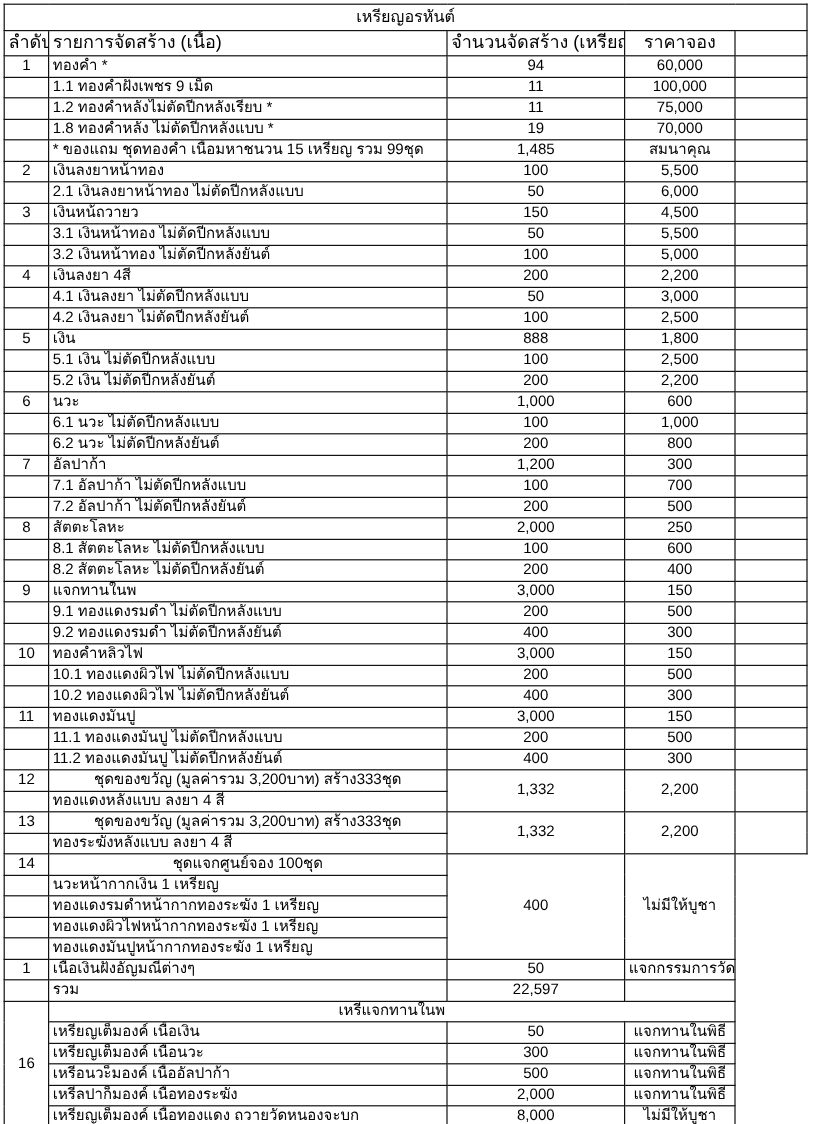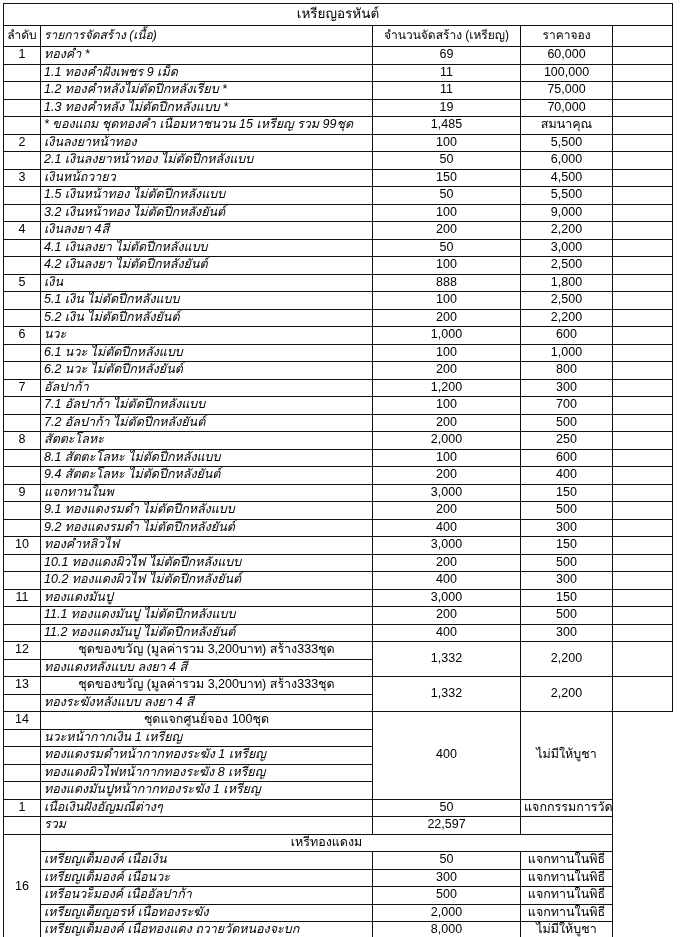--- a/index.html
+++ b/index.html
@@ -19,26 +19,26 @@
   table.price td{
     border:1px solid #111;
     padding:0 3px;
     text-align:center;
     vertical-align:middle;
     font-size:12.5px;
     line-height:1.1;
     white-space:nowrap;
     overflow:hidden;
   }
-  table.price td.al{text-align:left;font-style:italic;}
+  table.price td.al{text-align:left;}
   table.price tr{height:17.5px;}
   table.price tr.rt{height:22px;}
   table.price tr.rt td{font-size:13.5px;}
   table.price tr.rh{height:21px;}
-  table.price tr.rh td{font-size:12px;}
+  table.price tr.rh td{font-size:15px;}
 </style>
 </head>
 <body>
 
 <div class="sheet">
   <table class="price">
     <colgroup>
       <col style="width:37px">
       <col style="width:332px">
       <col style="width:148px">
@@ -52,41 +52,41 @@
         <tr class="rh">
           <td>ลำดับ</td>
           <td class="al">รายการจัดสร้าง (เนื้อ)</td>
           <td>จำนวนจัดสร้าง (เหรียญ)</td>
           <td>ราคาจอง</td>
           <td></td>
         </tr>
         <tr>
           <td>1</td>
           <td class="al">ทองคำ *</td>
-          <td>69</td>
+          <td>94</td>
           <td>60,000</td>
           <td></td>
         </tr>
         <tr>
           <td></td>
           <td class="al">1.1 ทองคำฝังเพชร 9 เม็ด</td>
           <td>11</td>
           <td>100,000</td>
           <td></td>
         </tr>
         <tr>
           <td></td>
           <td class="al">1.2 ทองคำหลังไม่ตัดปีกหลังเรียบ *</td>
           <td>11</td>
           <td>75,000</td>
           <td></td>
         </tr>
         <tr>
           <td></td>
-          <td class="al">1.3 ทองคำหลัง ไม่ตัดปีกหลังแบบ *</td>
+          <td class="al">1.8 ทองคำหลัง ไม่ตัดปีกหลังแบบ *</td>
           <td>19</td>
           <td>70,000</td>
           <td></td>
         </tr>
         <tr>
           <td></td>
           <td class="al">* ของแถม ชุดทองคำ เนื้อมหาชนวน 15 เหรียญ รวม 99ชุด</td>
           <td>1,485</td>
           <td>สมนาคุณ</td>
           <td></td>
@@ -107,30 +107,30 @@
         </tr>
         <tr>
           <td>3</td>
           <td class="al">เงินหน้ถวายว</td>
           <td>150</td>
           <td>4,500</td>
           <td></td>
         </tr>
         <tr>
           <td></td>
-          <td class="al">1.5 เงินหน้าทอง ไม่ตัดปีกหลังแบบ</td>
+          <td class="al">3.1 เงินหน้าทอง ไม่ตัดปีกหลังแบบ</td>
           <td>50</td>
           <td>5,500</td>
           <td></td>
         </tr>
         <tr>
           <td></td>
           <td class="al">3.2 เงินหน้าทอง ไม่ตัดปีกหลังยันต์</td>
           <td>100</td>
-          <td>9,000</td>
+          <td>5,000</td>
           <td></td>
         </tr>
         <tr>
           <td>4</td>
           <td class="al">เงินลงยา 4สี</td>
           <td>200</td>
           <td>2,200</td>
           <td></td>
         </tr>
         <tr>
@@ -219,21 +219,21 @@
         </tr>
         <tr>
           <td></td>
           <td class="al">8.1 สัตตะโลหะ ไม่ตัดปีกหลังแบบ</td>
           <td>100</td>
           <td>600</td>
           <td></td>
         </tr>
         <tr>
           <td></td>
-          <td class="al">9.4 สัตตะโลหะ ไม่ตัดปีกหลังยันต์</td>
+          <td class="al">8.2 สัตตะโลหะ ไม่ตัดปีกหลังยันต์</td>
           <td>200</td>
           <td>400</td>
           <td></td>
         </tr>
         <tr>
           <td>9</td>
           <td class="al">แจกทานในพ</td>
           <td>3,000</td>
           <td>150</td>
           <td></td>
@@ -325,59 +325,59 @@
         <tr>
           <td></td>
           <td class="al">นวะหน้ากากเงิน 1 เหรียญ</td>
         </tr>
         <tr>
           <td></td>
           <td class="al">ทองแดงรมดำหน้ากากทองระฆัง 1 เหรียญ</td>
         </tr>
         <tr>
           <td></td>
-          <td class="al">ทองแดงผิวไฟหน้ากากทองระฆัง 8 เหรียญ</td>
+          <td class="al">ทองแดงผิวไฟหน้ากากทองระฆัง 1 เหรียญ</td>
         </tr>
         <tr>
           <td></td>
           <td class="al">ทองแดงมันปูหน้ากากทองระฆัง 1 เหรียญ</td>
         </tr>
         <tr>
           <td>1</td>
           <td class="al">เนื้อเงินฝังอัญมณีต่างๆ</td>
           <td>50</td>
           <td>แจกกรรมการวัด</td>
         </tr>
         <tr>
           <td></td>
           <td class="al">รวม</td>
           <td>22,597</td>
           <td></td>
         </tr>
         <tr>
           <td rowspan="6">16</td>
-          <td colspan="3">เหรีทองแดงม</td>
+          <td colspan="3">เหรีแจกทานในพ</td>
         </tr>
         <tr>
           <td class="al">เหรียญเต็มองค์ เนื้อเงิน</td>
           <td>50</td>
           <td>แจกทานในพิธี</td>
         </tr>
         <tr>
           <td class="al">เหรียญเต็มองค์ เนื้อนวะ</td>
           <td>300</td>
           <td>แจกทานในพิธี</td>
         </tr>
         <tr>
           <td class="al">เหรีอนวะ็มองค์ เนื้ออัลปาก้า</td>
           <td>500</td>
           <td>แจกทานในพิธี</td>
         </tr>
         <tr>
-          <td class="al">เหรียญเต็ยญอรห์ เนื้อทองระฆัง</td>
+          <td class="al">เหรีลปาก็มองค์ เนื้อทองระฆัง</td>
           <td>2,000</td>
           <td>แจกทานในพิธี</td>
         </tr>
         <tr>
           <td class="al">เหรียญเต็มองค์ เนื้อทองแดง ถวายวัดหนองจะบก</td>
           <td>8,000</td>
           <td>ไม่มีให้บูชา</td>
         </tr>
       </tbody>
   </table>

